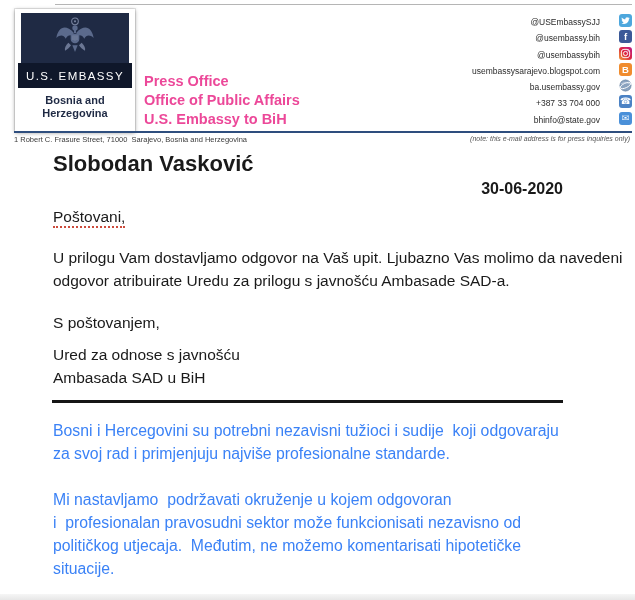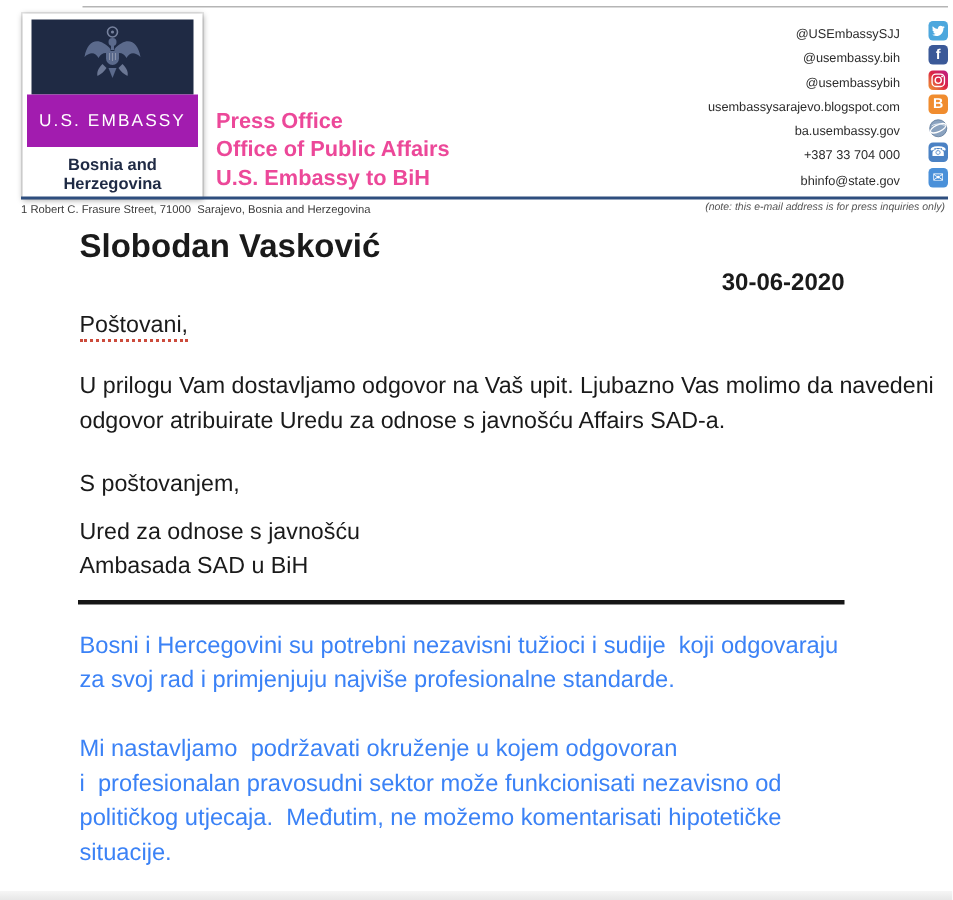--- a/index.html
+++ b/index.html
@@ -16,21 +16,21 @@
   .logo-card {
     position: absolute; left: 15px; top: 9px; width: 120px; height: 123px;
     background: #fff; box-shadow: 0 1px 4px rgba(0,0,0,.38), 0 0 0 1px #e8e8e8;
     padding-top: 4px;
   }
   .logo-navy {
     margin: 0 6px; height: 50px; background: #1f2a44;
     display: flex; align-items: center; justify-content: center;
   }
   .logo-red {
-    margin: 0 3px; height: 35px; background: #a21caf; color: #fff;
+    margin: 0 3px; height: 25px; background: #0f172a; color: #fff;
     display: flex; align-items: center; justify-content: center;
     font-size: 11.5px; letter-spacing: 1.4px; font-weight: 500; white-space: nowrap;
   }
   .logo-country {
     padding-top: 6px; text-align: center; color: #1f2a44;
     font-weight: 700; font-size: 11px; line-height: 12.5px;
   }
 
   
   .office-block {
@@ -183,21 +183,21 @@
 <div class="address-line">1 Robert C. Frasure Street, 71000  Sarajevo, Bosnia and Herzegovina</div>
 <div class="press-note">(note: this e-mail address is for press inquiries only)</div>
 
 <div class="recipient">Slobodan Vasković</div>
 <div class="letter-date">30-06-2020</div>
 
 <div class="salutation"><span class="misspell">Poštovani,</span></div>
 
 <div class="body-par p-main">
   <span>U prilogu Vam dostavljamo odgovor na Vaš upit. Ljubazno Vas molimo da navedeni</span>
-  <span>odgovor atribuirate Uredu za odnose s javnošću Affairs SAD-a.</span>
+  <span>odgovor atribuirate Uredu za prilogu s javnošću Ambasade SAD-a.</span>
 </div>
 
 <div class="body-par p-close">
   <span>S poštovanjem,</span>
 </div>
 
 <div class="body-par p-sig">
   <span>Ured za odnose s javnošću</span>
   <span>Ambasada SAD u BiH</span>
 </div>

